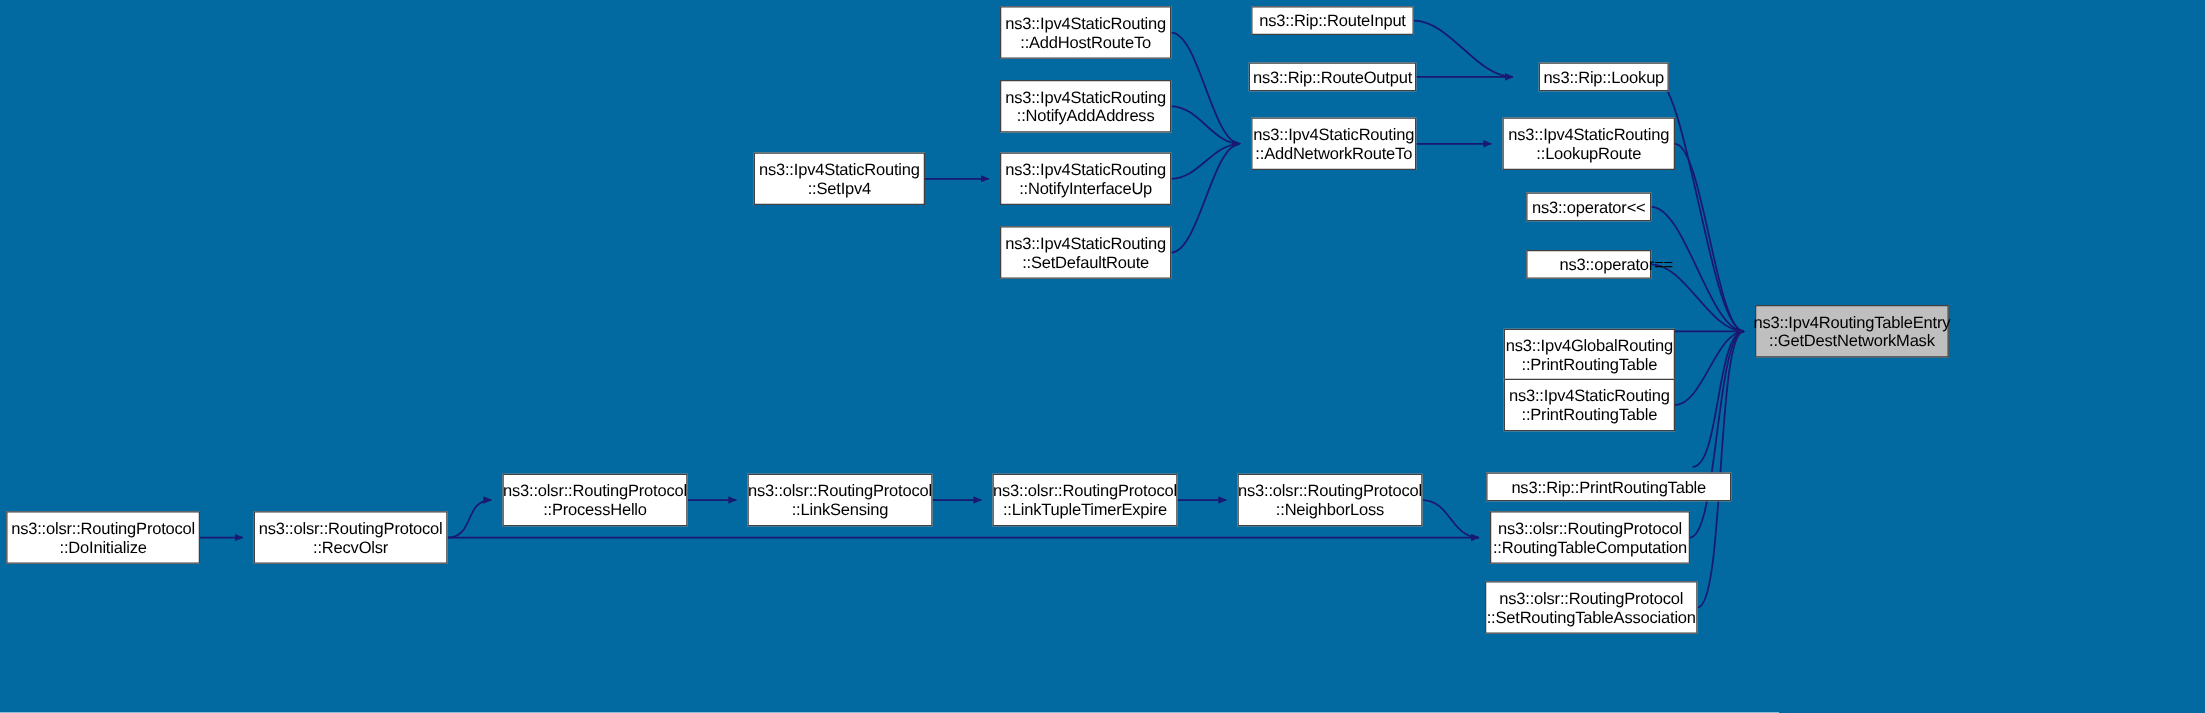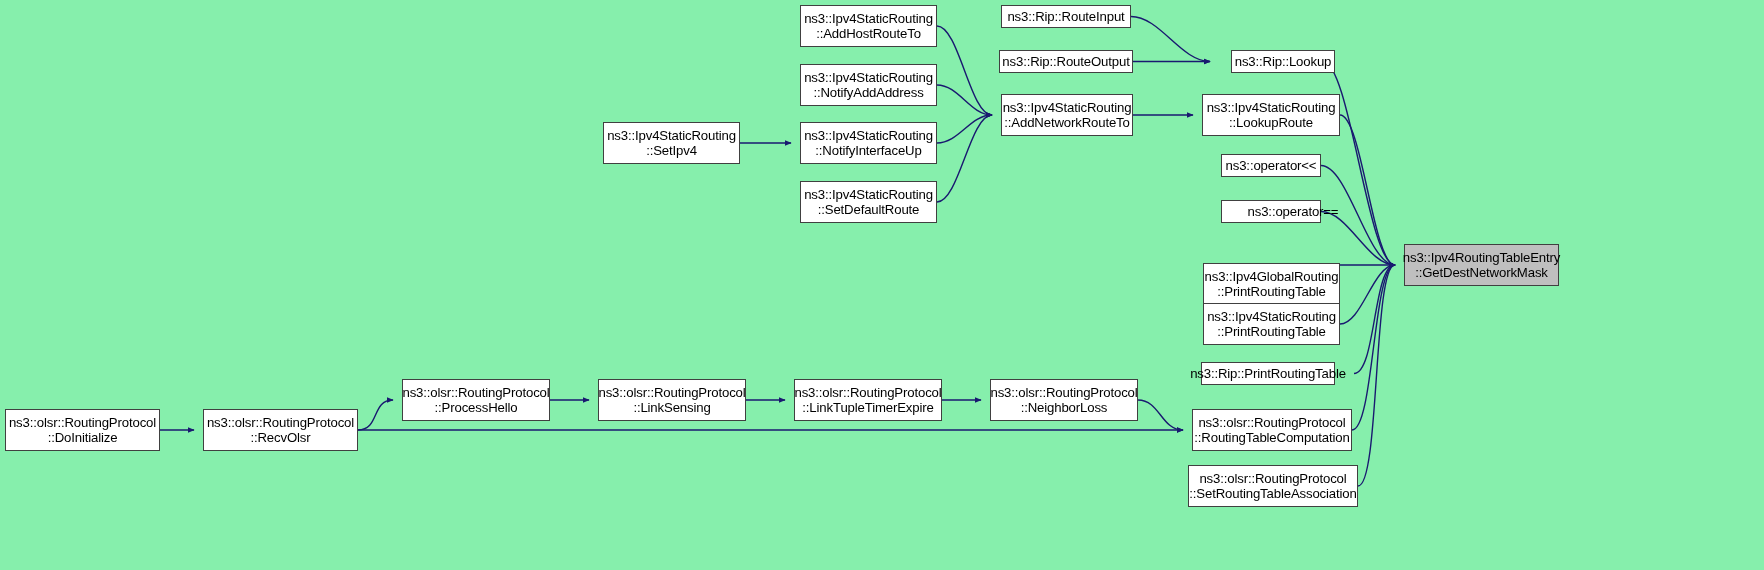--- a/index.html
+++ b/index.html
@@ -8,21 +8,21 @@
     padding: 0;
     background: #ffffff;
   }
   body {
     font-family: "Liberation Sans", "DejaVu Sans", sans-serif;
   }
   #graph-canvas {
     position: relative;
     width: 1764px;
     height: 570px;
-    background: #86efac;
+    background: #0369a1;
     overflow: hidden;
   }
   #edge-layer {
     position: absolute;
     left: 0;
     top: 0;
     width: 1764px;
     height: 570px;
     pointer-events: none;
   }
@@ -132,21 +132,21 @@
         <span class="ln">ns3::operator==</span>
       </div>
       <div class="gnode" style="left: 1203px; top: 244px; width: 137px; height: 42px; margin-top: 19px;">
         <span class="ln">ns3::Ipv4GlobalRouting</span>
         <span class="ln">::PrintRoutingTable</span>
       </div>
       <div class="gnode" style="left: 1203px; top: 303px; width: 137px; height: 42px;">
         <span class="ln">ns3::Ipv4StaticRouting</span>
         <span class="ln">::PrintRoutingTable</span>
       </div>
-      <div class="gnode" style="left: 1189px; top: 362px; width: 134px; height: 23px; margin-left: 12px;">
+      <div class="gnode" style="left: 1189px; top: 378px; width: 196px; height: 23px;">
         <span class="ln">ns3::Rip::PrintRoutingTable</span>
       </div>
       <div class="gnode" style="left: 1192px; top: 409px; width: 160px; height: 42px;">
         <span class="ln">ns3::olsr::RoutingProtocol</span>
         <span class="ln">::RoutingTableComputation</span>
       </div>
       <div class="gnode" style="left: 1188px; top: 465px; width: 170px; height: 42px;">
         <span class="ln">ns3::olsr::RoutingProtocol</span>
         <span class="ln">::SetRoutingTableAssociation</span>
       </div>

